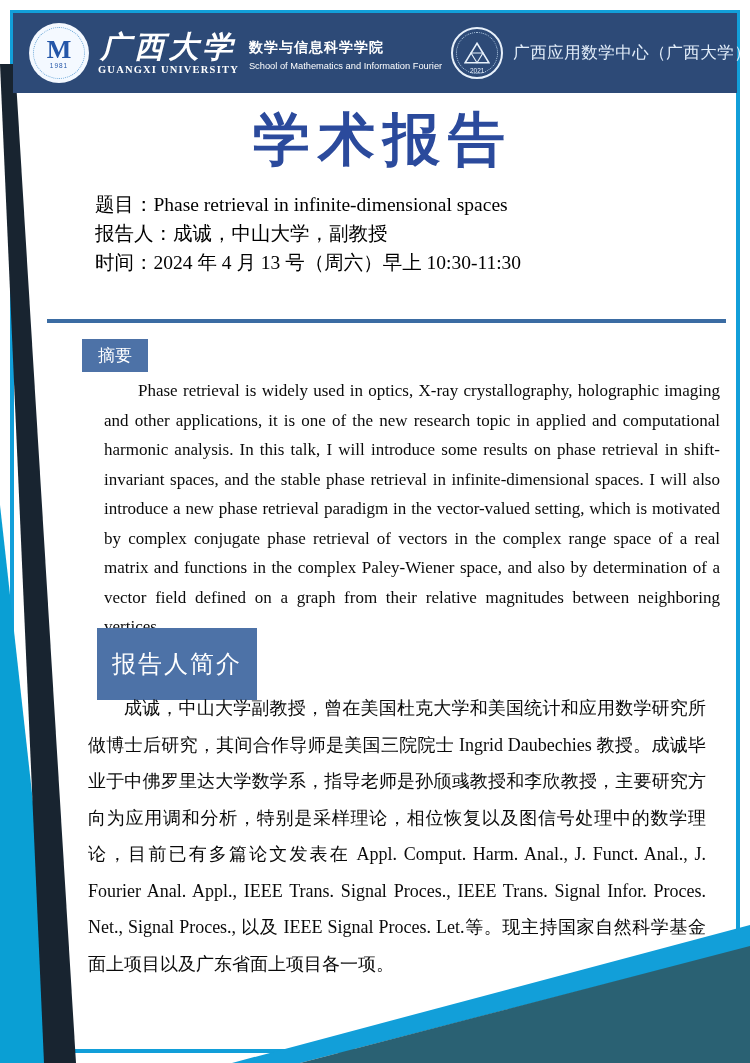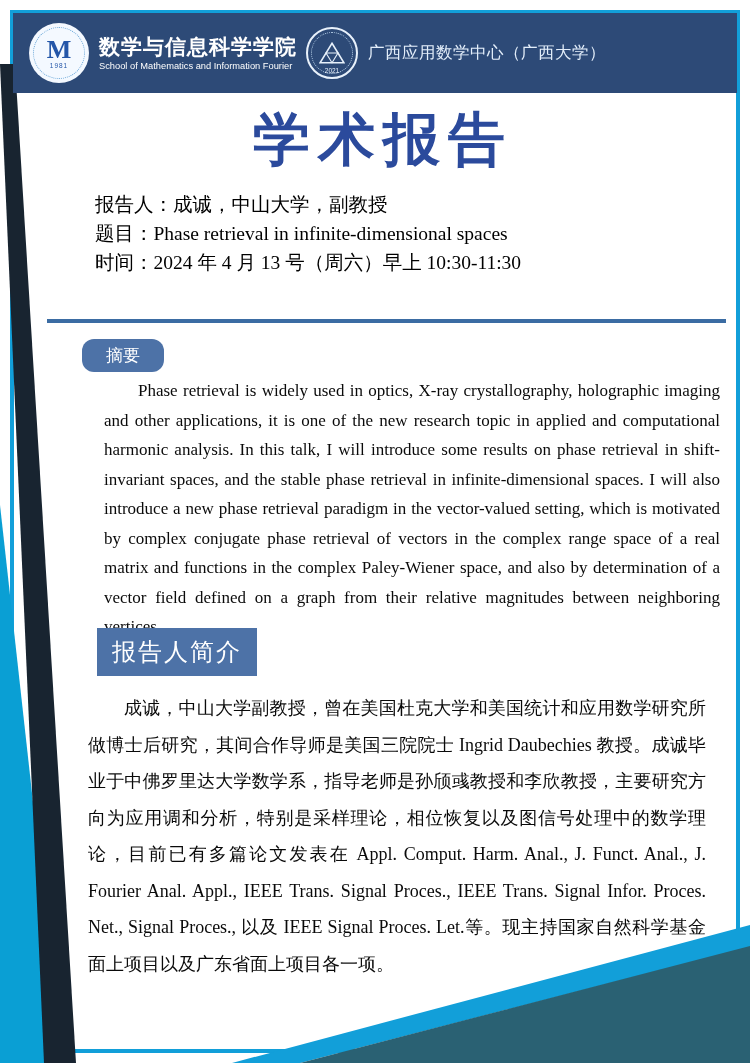--- a/index.html
+++ b/index.html
@@ -25,46 +25,46 @@
         display:flex;flex-direction:column;align-items:center;justify-content:center;position:relative;}
   .seal::before{content:"";position:absolute;inset:4px;border-radius:50%;border:1.5px dotted #6aa7d8;}
   .seal-m{font-family:"Liberation Serif",serif;font-weight:bold;color:#2456a8;font-size:26px;line-height:24px;}
   .seal-year{font-size:6.5px;color:#2456a8;letter-spacing:1px;}
   .uni-block{margin-left:9px;flex:0 0 auto;text-align:center;}
   .uni-zh{font-family:"DejaVu Serif",serif;font-style:italic;font-weight:bold;color:#ffffff;
           font-size:30px;line-height:30px;white-space:nowrap;letter-spacing:4px;}
   .uni-en{color:#ffffff;font-family:"Liberation Serif",serif;font-weight:bold;font-size:10.5px;
           letter-spacing:1.2px;white-space:nowrap;margin-top:2px;}
   .school-block{margin-left:10px;flex:0 0 auto;}
-  .school-zh{color:#ffffff;font-weight:bold;font-size:21px;line-height:24px;white-space:nowrap;letter-spacing:1px;}
+  .school-zh{color:#ffffff;font-weight:bold;font-size:14px;line-height:24px;white-space:nowrap;letter-spacing:1px;}
   .school-en{color:#ffffff;font-size:9.3px;white-space:nowrap;margin-top:2px;}
   .center-badge{margin-left:9px;flex:0 0 auto;width:52px;height:52px;border-radius:50%;
           border:2px solid #e8f1fb;box-sizing:border-box;position:relative;
           display:flex;align-items:center;justify-content:center;}
   .center-badge::before{content:"";position:absolute;inset:3px;border-radius:50%;border:1px dotted #b9d2ea;}
   .badge-year{position:absolute;bottom:3px;left:0;right:0;text-align:center;font-size:6.5px;color:#e8f1fb;}
   .center-name{margin-left:10px;color:#e3eefa;font-size:16.5px;white-space:nowrap;letter-spacing:0.5px;}
 
   
   .title{position:absolute;left:0;right:0;top:102px;margin:0;text-align:center;z-index:3;
          color:#2b4a9c;font-size:57px;font-weight:bold;letter-spacing:8px;padding-left:16px;}
 
   
   .info{position:absolute;left:95px;top:190px;z-index:3;font-size:19.5px;line-height:29px;}
   .info-line{white-space:nowrap;}
 
   .divider{position:absolute;left:47px;top:319px;width:679px;height:3.5px;background:#3b6ca3;z-index:3;}
 
   .abs-badge{position:absolute;left:82px;top:339px;z-index:3;background:#4d72a7;color:#ffffff;
-         font-family:"Liberation Sans","DejaVu Sans",sans-serif;font-size:17px;padding:5px 24px;border-radius:12px;}
+         font-family:"Liberation Sans","DejaVu Sans",sans-serif;font-size:17px;padding:5px 16px;}
   .abs-text{position:absolute;left:104px;top:376px;width:616px;margin:0;z-index:3;
          font-size:17px;line-height:29.5px;text-align:justify;text-indent:2em;color:#0a0a0a;}
 
   .bio-badge{position:absolute;left:97px;top:628px;z-index:3;background:#4d72a7;color:#ffffff;
-         font-size:24px;padding:8px 15px;letter-spacing:2px;}
+         font-size:24px;padding:20px 15px;letter-spacing:2px;}
   .bio-text{position:absolute;left:88px;top:690px;width:618px;margin:0;z-index:3;
          font-size:18px;line-height:36.5px;text-align:justify;text-indent:2em;color:#0a0a0a;}
 
   .closing{position:absolute;left:88px;top:938px;margin:0;z-index:3;font-size:19.5px;text-indent:2em;}
 </style>
 </head>
 <body>
 
 <div class="page">
 
@@ -73,39 +73,43 @@
   <div class="deco left-cyan"></div>
   <div class="deco left-navy"></div>
   <div class="deco br-cyan"></div>
   <div class="deco br-teal"></div>
 
   <header class="banner">
     <div class="seal">
       <span class="seal-m">M</span>
       <span class="seal-year">1981</span>
     </div>
+    <div class="uni-block">
+      <div class="uni-zh">广西大学</div>
+      <div class="uni-en">GUANGXI UNIVERSITY</div>
+    </div>
     <div class="school-block">
       <div class="school-zh">数学与信息科学学院</div>
       <div class="school-en">School of Mathematics and Information Fourier</div>
     </div>
     <div class="center-badge">
       <svg width="26" height="22" viewBox="0 0 24 20">
         <path d="M12 1 L23 19 L1 19 Z" fill="none" stroke="#e8f1fb" stroke-width="1.4"></path>
         <path d="M6.5 10 L17.5 10 L12 19 Z" fill="none" stroke="#e8f1fb" stroke-width="1"></path>
       </svg>
       <span class="badge-year">2021</span>
     </div>
     <div class="center-name">广西应用数学中心（广西大学）</div>
   </header>
 
   <h1 class="title">学术报告</h1>
 
   <div class="info">
+    <div class="info-line">题目：Phase retrieval in infinite-dimensional spaces</div>
     <div class="info-line">报告人：成诚，中山大学，副教授</div>
-    <div class="info-line">题目：Phase retrieval in infinite-dimensional spaces</div>
     <div class="info-line">时间：2024 年 4 月 13 号（周六）早上 10:30-11:30</div>
   </div>
 
   <div class="divider"></div>
 
   <div class="abs-badge">摘要</div>
   <p class="abs-text">Phase retrieval is widely used in optics, X-ray crystallography, holographic imaging and other applications, it is one of the new research topic in applied and computational harmonic analysis. In this talk, I will introduce some results on phase retrieval in shift-invariant spaces, and the stable phase retrieval in infinite-dimensional spaces. I will also introduce a new phase retrieval paradigm in the vector-valued setting, which is motivated by complex conjugate phase retrieval of vectors in the complex range space of a real matrix and functions in the complex Paley-Wiener space, and also by determination of a vector field defined on a graph from their relative magnitudes between neighboring vertices.</p>
 
   <div class="bio-badge">报告人简介</div>
   <p class="bio-text">成诚，中山大学副教授，曾在美国杜克大学和美国统计和应用数学研究所做博士后研究，其间合作导师是美国三院院士 Ingrid Daubechies 教授。成诚毕业于中佛罗里达大学数学系，指导老师是孙颀彧教授和李欣教授，主要研究方向为应用调和分析，特别是采样理论，相位恢复以及图信号处理中的数学理论，目前已有多篇论文发表在 Appl. Comput. Harm. Anal., J. Funct. Anal., J. Fourier Anal. Appl., IEEE Trans. Signal Proces., IEEE Trans. Signal Infor. Proces. Net., Signal Proces., 以及 IEEE Signal Proces. Let.等。现主持国家自然科学基金面上项目以及广东省面上项目各一项。</p>

